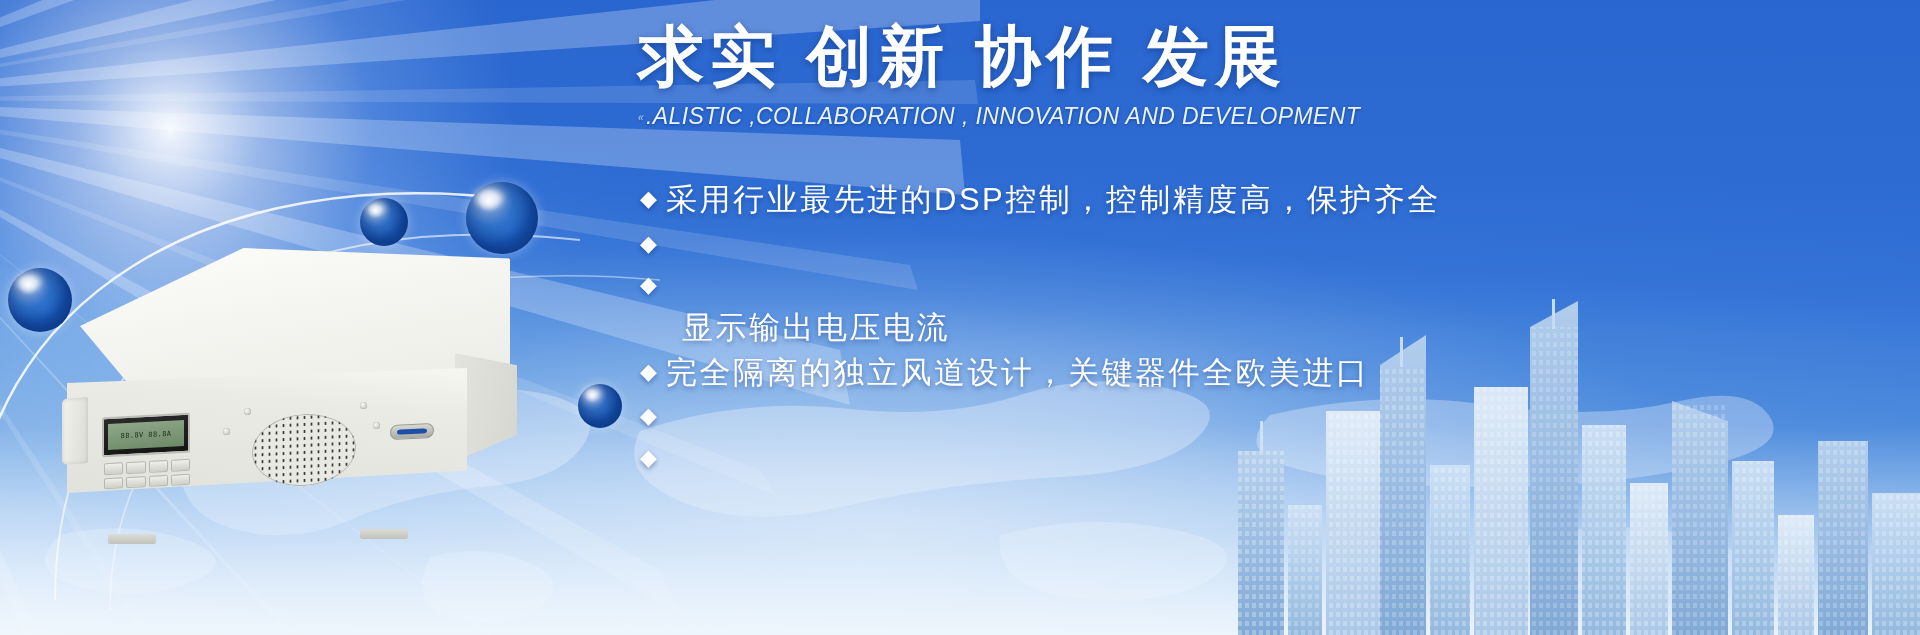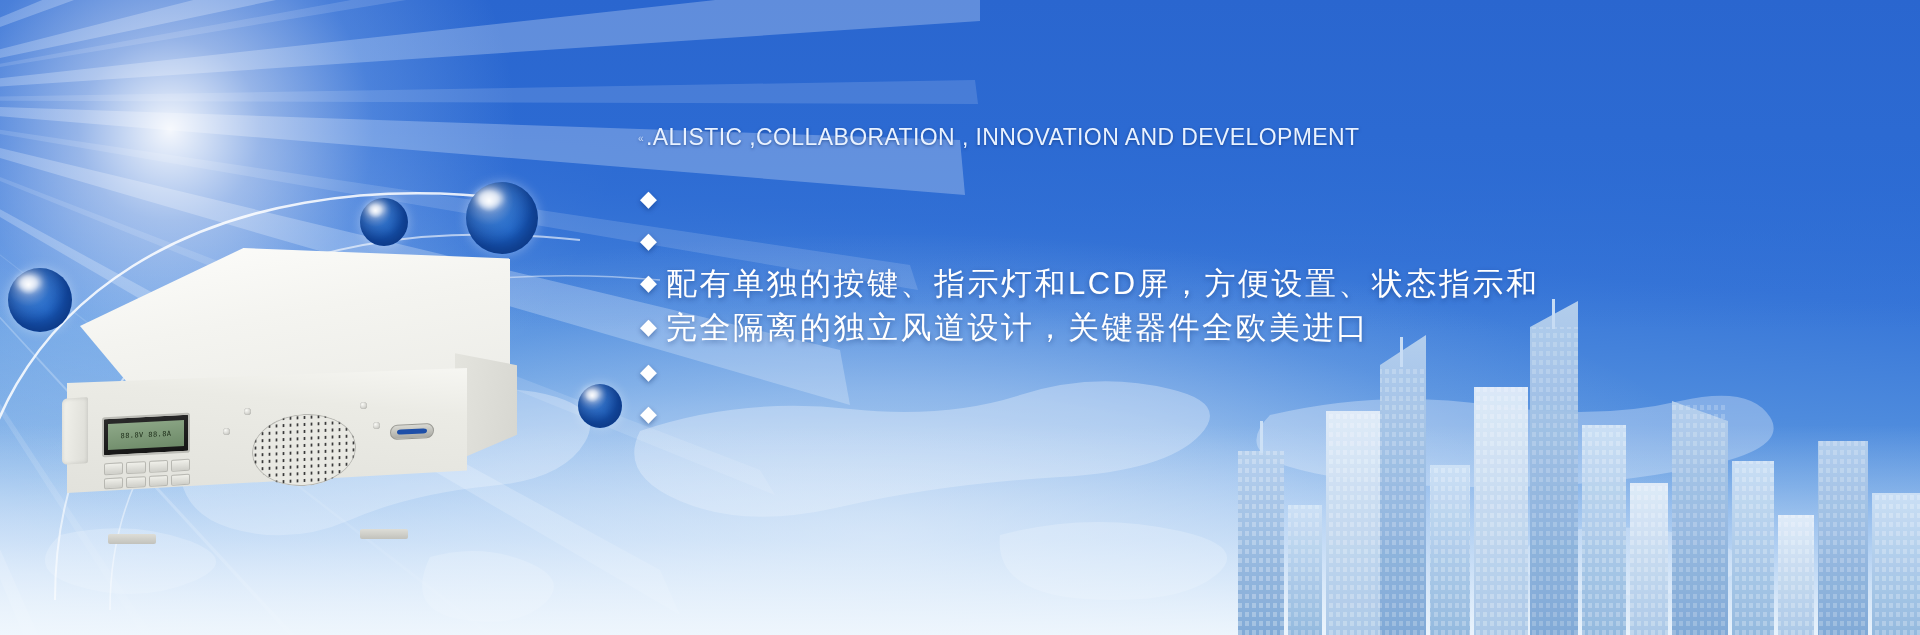--- a/index.html
+++ b/index.html
@@ -144,24 +144,25 @@
 
   
   .headline{
     position:absolute; left:638px; top:22px;
     color:#ffffff; font-size:66px; font-weight:bold;
     letter-spacing:6px; line-height:1.06;
     text-shadow:0 2px 7px rgba(5,35,95,.45);
     white-space:nowrap;
   }
   .subline{
-    position:absolute; left:638px; top:124px;
+    position:absolute; left:638px; top:103px;
     color:#e9f2ff; font-size:23px; letter-spacing:.4px;
     text-shadow:0 1px 3px rgba(5,35,95,.5);
     white-space:nowrap;
+    font-style:italic;
   }
   .subline .lead{ font-size:10px; opacity:.75; vertical-align:middle; margin-right:2px; }
 
   .bullets{ position:absolute; left:640px; top:178px; width:1270px; }
   .bl{
     display:flex; align-items:flex-start;
     color:#ffffff; font-size:31px; line-height:1.44;
     letter-spacing:2.5px;
     text-shadow:0 2px 5px rgba(5,35,95,.40);
     white-space:nowrap;
@@ -317,35 +318,40 @@
       <rect x="588" y="226" width="50" height="194" fill="url(#gC)"></rect>
       <rect x="588" y="226" width="50" height="194" fill="url(#win)" opacity=".45"></rect>
       <rect x="642" y="278" width="50" height="142" fill="url(#gA)"></rect>
       <rect x="642" y="278" width="50" height="142" fill="url(#win)" opacity=".5"></rect>
       <rect x="170" y="122" width="3" height="30" fill="#cfe2f6"></rect>
       <rect x="322" y="84" width="3" height="30" fill="#cfe2f6"></rect>
       <rect x="30" y="206" width="3" height="32" fill="#cfe2f6"></rect>
     </g>
   </svg>
 
+  <div class="headline">求实 创新 协作 发展</div>
 
   <div class="subline">
     <span class="lead">«</span><span>.ALISTIC ,COLLABORATION , INNOVATION AND DEVELOPMENT</span>
   </div>
 
   <div class="bullets">
     <div class="bl">
       <span class="dia">◆</span>
-    </div>
-    <div class="bl">
-      <span class="dia">◆</span>
-    </div>
-    <div class="bl">
-      <span class="dia">◆</span>
-      <span class="txt">配有单独的按键、指示灯和LCD屏，方便设置、状态指示和</span>
+      <span class="txt">采用行业最先进的DSP控制，控制精度高，保护齐全</span>
+    </div>
+    <div class="bl">
+      <span class="dia">◆</span>
+    </div>
+    <div class="bl">
+      <span class="dia">◆</span>
+    </div>
+    <div class="bl cont">
+      <span class="dia"></span>
+      <span class="txt">显示输出电压电流</span>
     </div>
     <div class="bl">
       <span class="dia">◆</span>
       <span class="txt">完全隔离的独立风道设计，关键器件全欧美进口</span>
     </div>
     <div class="bl">
       <span class="dia">◆</span>
     </div>
     <div class="bl">
       <span class="dia">◆</span>

